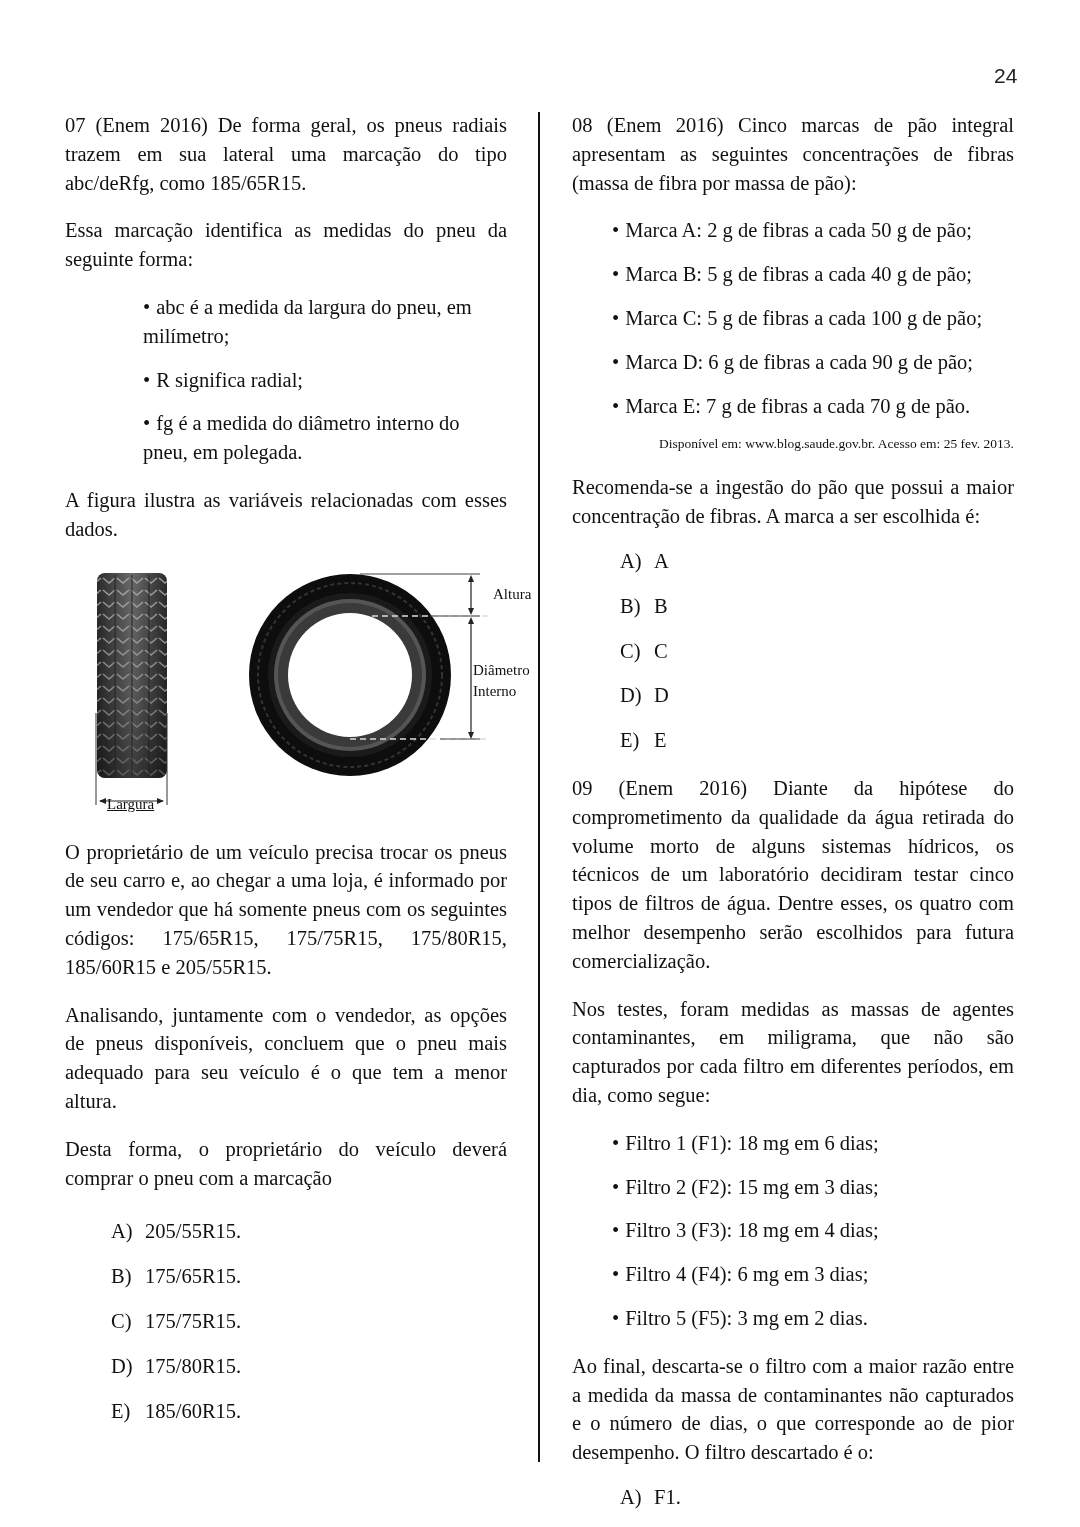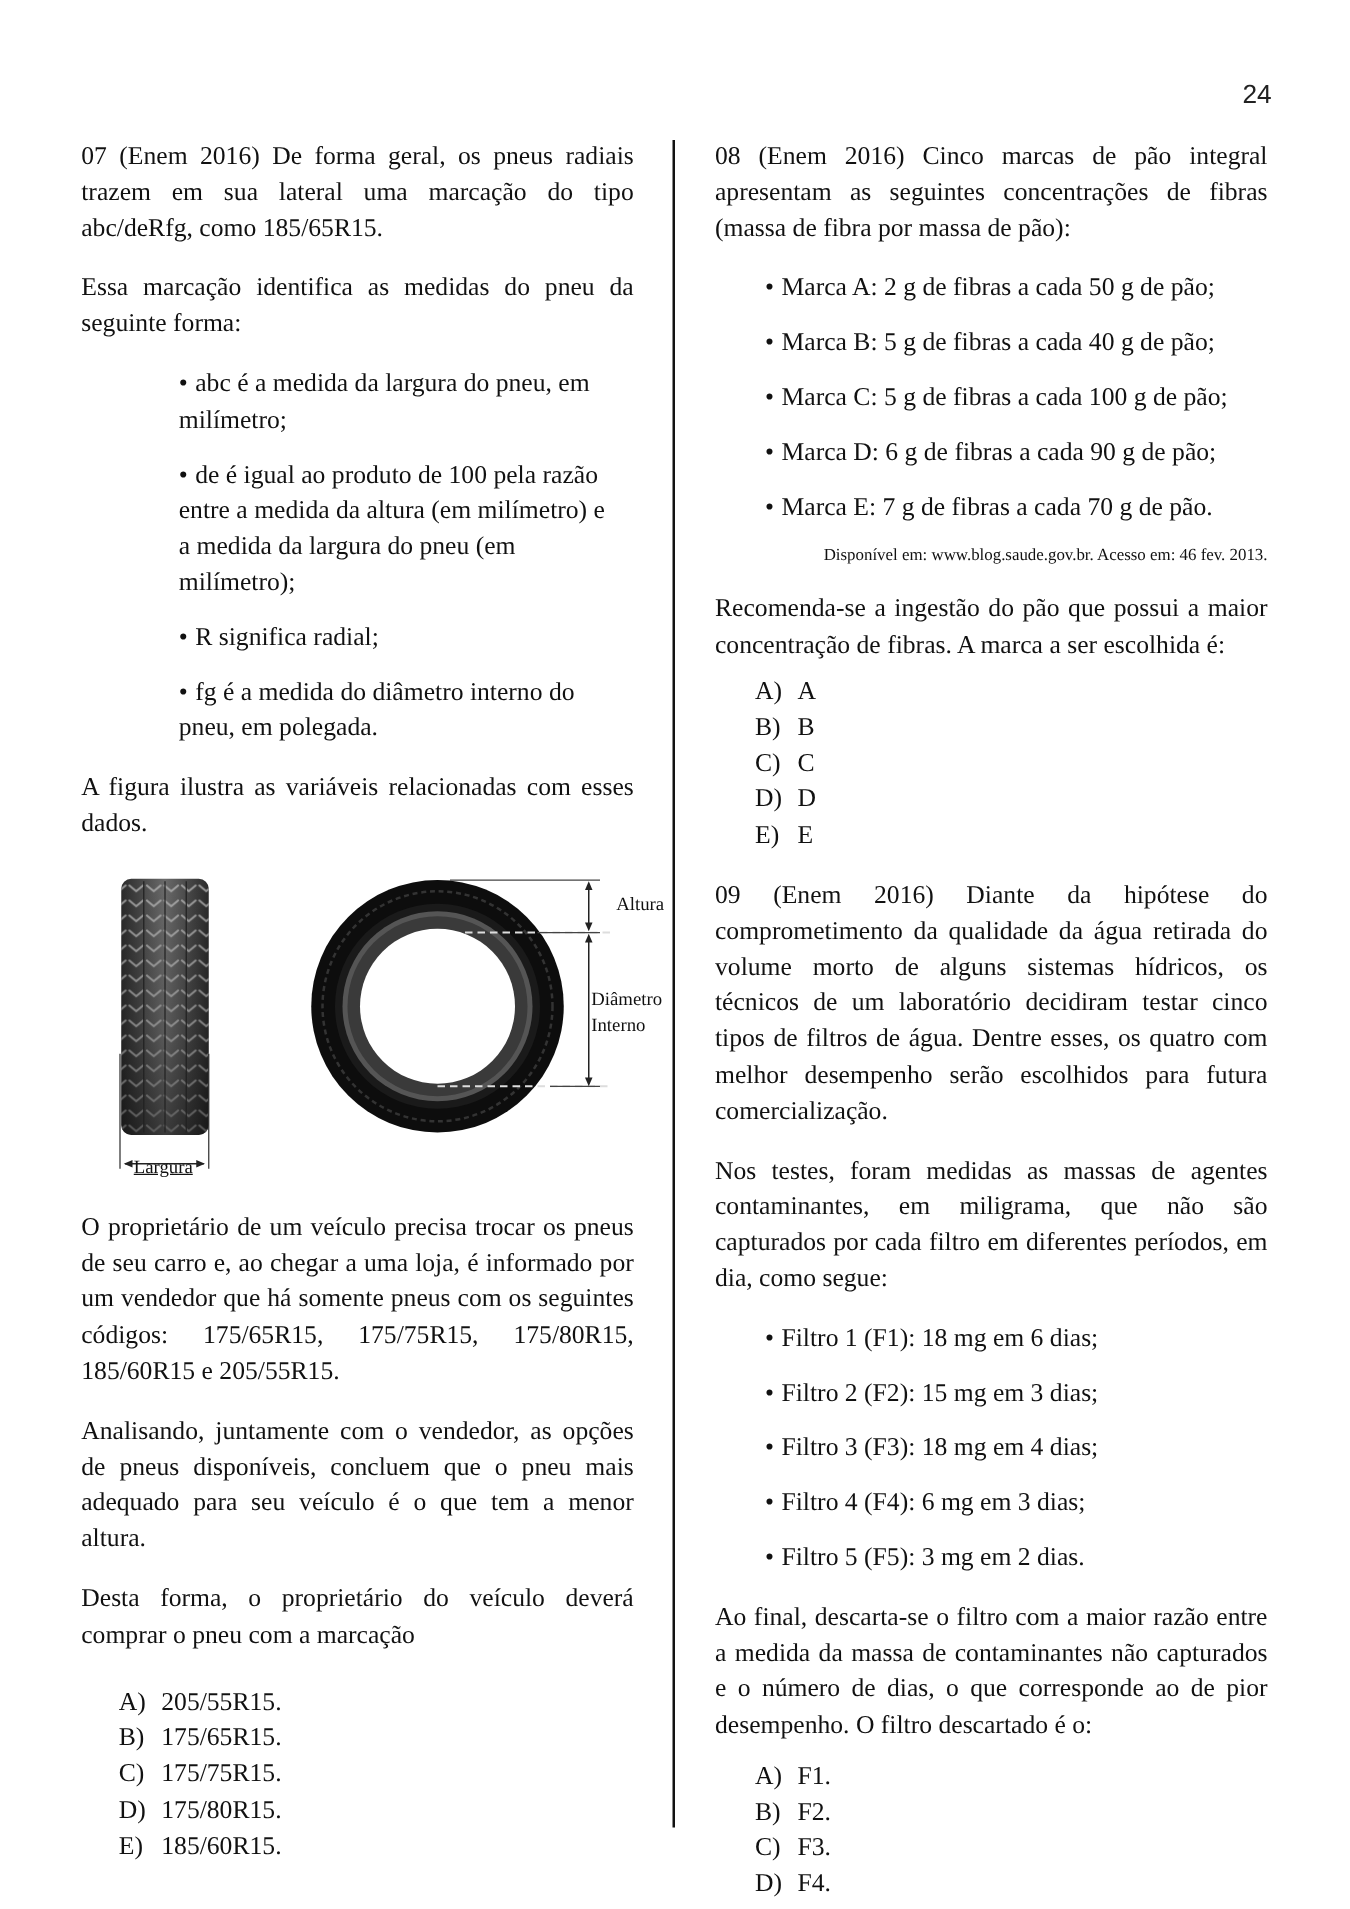--- a/index.html
+++ b/index.html
@@ -30,41 +30,40 @@
   ul.bullets li { margin: 15px; }
   ul.bullets li::before { content: "\2022"; margin-right: 6px; }
   .left .bullets { margin-left: 63px; }
   .left .bullets li { padding-left: 0; }
   .right .bullets { margin-left: 25px; }
   .source {
     font-size: 13.5px; line-height: 18px; text-align: right;
     margin: 6px 0 20px 0;
   }
   ol.options { list-style: none; margin: 0; padding: 0 0 0 30px; }
-  ol.options li { margin: 0; }
+  ol.options li { margin: 16px; }
   ol.options .letter { display: inline-block; width: 34px; }
   .figure {
     position: relative; width: 480px; height: 255px; margin: 8px 0 20px -5px;
   }
   .fig-label {
     position: absolute; font-size: 15px; line-height: 19px; color: #111;
   }
 </style>
 </head>
 <body>
 
 <div class="page-number">24</div>
 <div class="divider"></div>
 
 <div class="col left">
   <p class="last-line-left"><span class="qnum">07 (Enem 2016)</span><span> De forma geral, os pneus radiais trazem em sua lateral uma marcação do tipo abc/deRfg, como 185/65R15.</span></p>
   <p class="last-line-left">Essa marcação identifica as medidas do pneu da seguinte forma:</p>
   <ul class="bullets">
     <li>abc é a medida da largura do pneu, em milímetro;</li>
-    <li>de é igual ao produto de 100 pela razão entre a medida da altura (em milímetro) e a medida da largura do pneu (em milímetro);</li>
     <li>R significa radial;</li>
     <li>fg é a medida do diâmetro interno do pneu, em polegada.</li>
   </ul>
   <p class="last-line-left">A figura ilustra as variáveis relacionadas com esses dados.</p>
 
   <div class="figure">
     <svg width="480" height="255" viewBox="0 0 480 255">
       <defs>
         <linearGradient id="treadGrad" x1="0" y1="0" x2="1" y2="0">
           <stop offset="0" stop-color="#2a2a2a"></stop>
@@ -143,21 +142,21 @@
 
 <div class="col right">
   <p class="last-line-left"><span class="qnum">08 (Enem 2016)</span><span> Cinco marcas de pão integral apresentam as seguintes concentrações de fibras (massa de fibra por massa de pão):</span></p>
   <ul class="bullets" style="margin-bottom:8px">
     <li>Marca A: 2 g de fibras a cada 50 g de pão;</li>
     <li>Marca B: 5 g de fibras a cada 40 g de pão;</li>
     <li>Marca C: 5 g de fibras a cada 100 g de pão;</li>
     <li>Marca D: 6 g de fibras a cada 90 g de pão;</li>
     <li>Marca E: 7 g de fibras a cada 70 g de pão.</li>
   </ul>
-  <div class="source">Disponível em: www.blog.saude.gov.br. Acesso em: 46 fev. 2013.</div>
+  <div class="source">Disponível em: www.blog.saude.gov.br. Acesso em: 25 fev. 2013.</div>
   <p class="last-line-left" style="margin-bottom:8px">Recomenda-se a ingestão do pão que possui a maior concentração de fibras. A marca a ser escolhida é:</p>
   <ol class="options" style="padding-left:32px; margin-bottom:19px">
     <li><span class="letter">A)</span><span>A</span></li>
     <li><span class="letter">B)</span><span>B</span></li>
     <li><span class="letter">C)</span><span>C</span></li>
     <li><span class="letter">D)</span><span>D</span></li>
     <li><span class="letter">E)</span><span>E</span></li>
   </ol>
 
   <p class="last-line-left"><span class="qnum">09 (Enem 2016)</span><span> Diante da hipótese do comprometimento da qualidade da água retirada do volume morto de alguns sistemas hídricos, os técnicos de um laboratório decidiram testar cinco tipos de filtros de água. Dentre esses, os quatro com melhor desempenho serão escolhidos para futura comercialização.</span></p>

